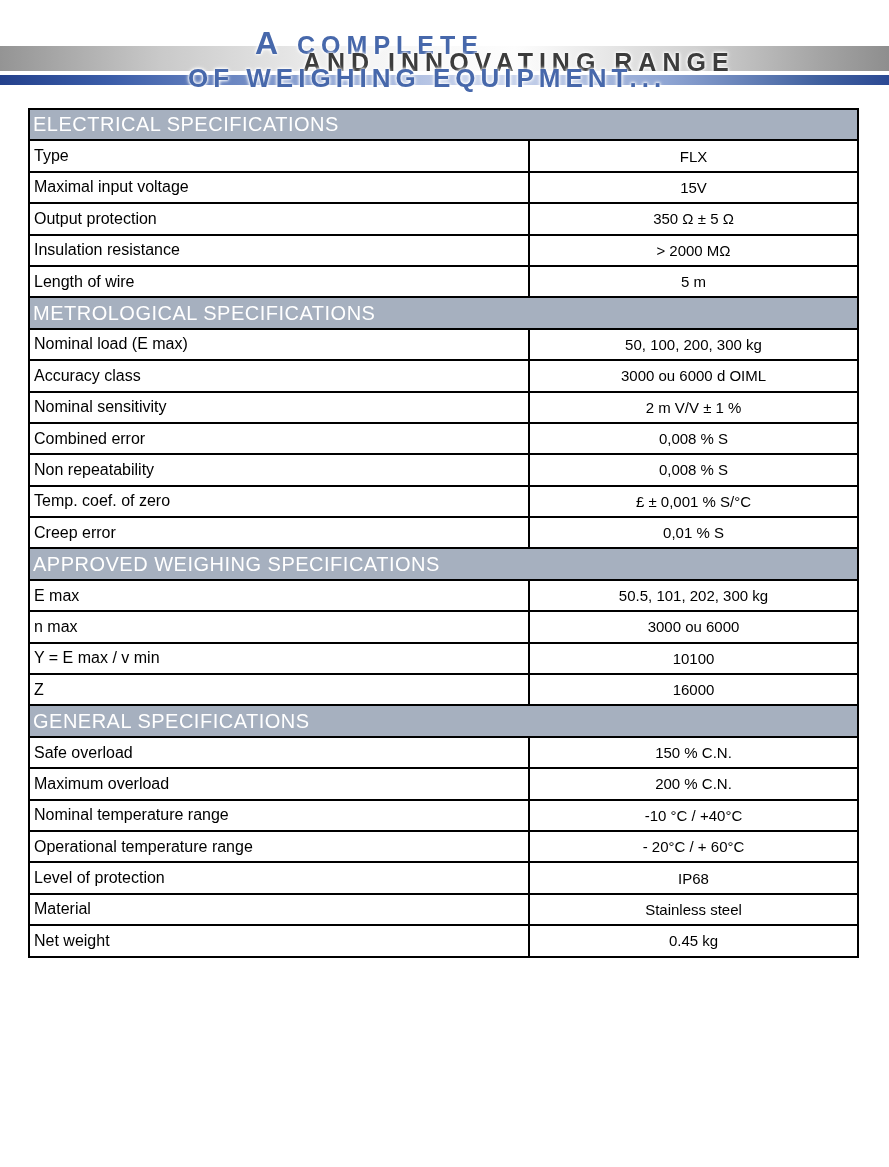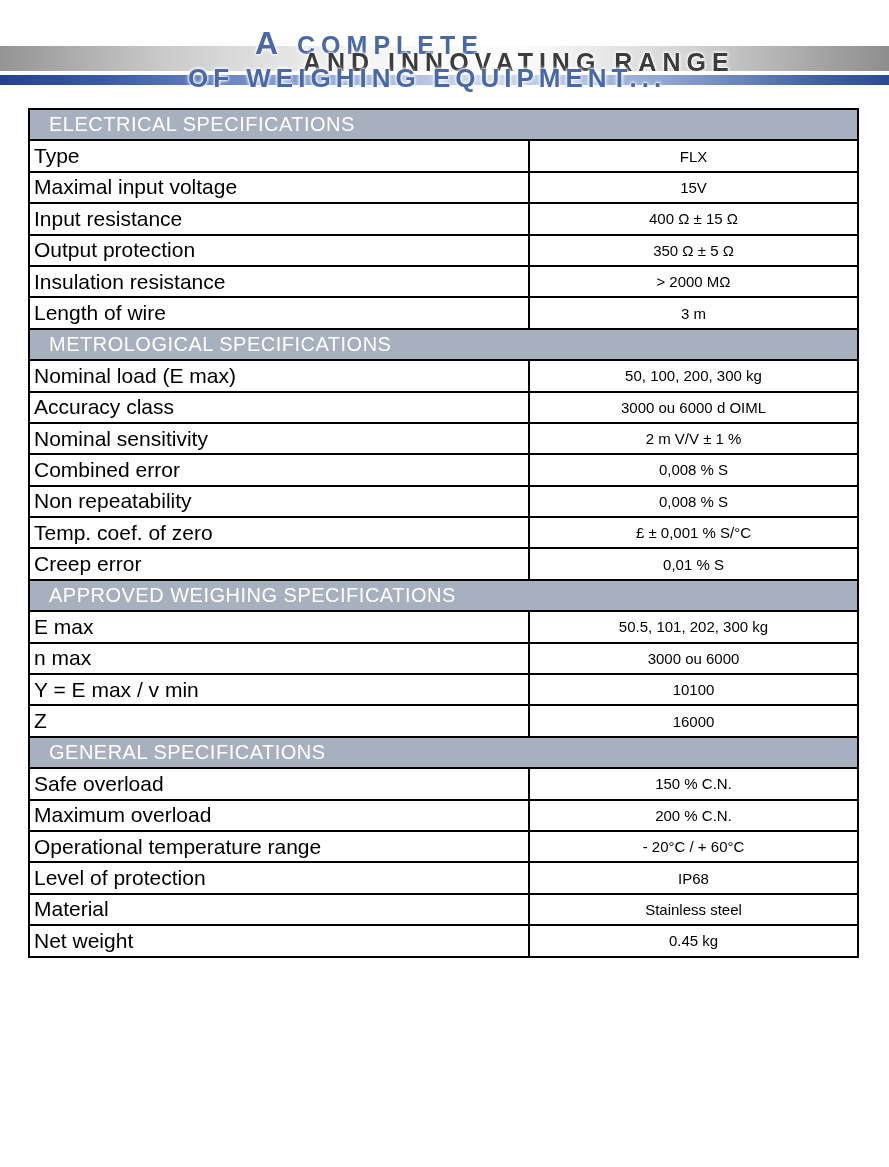--- a/index.html
+++ b/index.html
@@ -63,25 +63,25 @@
     height: 31.4px;
     vertical-align: middle;
     color: #000000;
     background: #ffffff;
   }
   .section-header {
     background: #a6b0bf !important;
     color: #ffffff !important;
     font-size: 20px;
     letter-spacing: 0.5px;
-    padding-left: 19px;
+    padding-left: 3px;
     font-weight: normal;
   }
   .label-cell {
-    font-size: 21px;
+    font-size: 16px;
     padding-left: 4px;
     text-align: left;
   }
   .value-cell {
     font-size: 15px;
     text-align: center;
   }
 </style>
 </head>
 <body>
@@ -107,34 +107,30 @@
         </tr>
         <tr>
           <td class="label-cell">Type</td>
           <td class="value-cell">FLX</td>
         </tr>
         <tr>
           <td class="label-cell">Maximal input voltage</td>
           <td class="value-cell">15V</td>
         </tr>
         <tr>
-          <td class="label-cell">Input resistance</td>
-          <td class="value-cell">400 Ω  ± 15 Ω</td>
-        </tr>
-        <tr>
           <td class="label-cell">Output protection</td>
           <td class="value-cell">350 Ω  ± 5 Ω</td>
         </tr>
         <tr>
           <td class="label-cell">Insulation resistance</td>
           <td class="value-cell">&gt; 2000 MΩ</td>
         </tr>
         <tr>
           <td class="label-cell">Length of wire</td>
-          <td class="value-cell">3 m</td>
+          <td class="value-cell">5 m</td>
         </tr>
         <tr>
           <td colspan="2" class="section-header">METROLOGICAL SPECIFICATIONS</td>
         </tr>
         <tr>
           <td class="label-cell">Nominal load (E max)</td>
           <td class="value-cell">50, 100, 200, 300 kg</td>
         </tr>
         <tr>
           <td class="label-cell">Accuracy class</td>
@@ -184,20 +180,24 @@
         </tr>
         <tr>
           <td class="label-cell">Safe overload</td>
           <td class="value-cell">150 % C.N.</td>
         </tr>
         <tr>
           <td class="label-cell">Maximum overload</td>
           <td class="value-cell">200 % C.N.</td>
         </tr>
         <tr>
+          <td class="label-cell">Nominal temperature range</td>
+          <td class="value-cell">-10 °C / +40°C</td>
+        </tr>
+        <tr>
           <td class="label-cell">Operational temperature range</td>
           <td class="value-cell">- 20°C / + 60°C</td>
         </tr>
         <tr>
           <td class="label-cell">Level of protection</td>
           <td class="value-cell">IP68</td>
         </tr>
         <tr>
           <td class="label-cell">Material</td>
           <td class="value-cell">Stainless steel</td>

